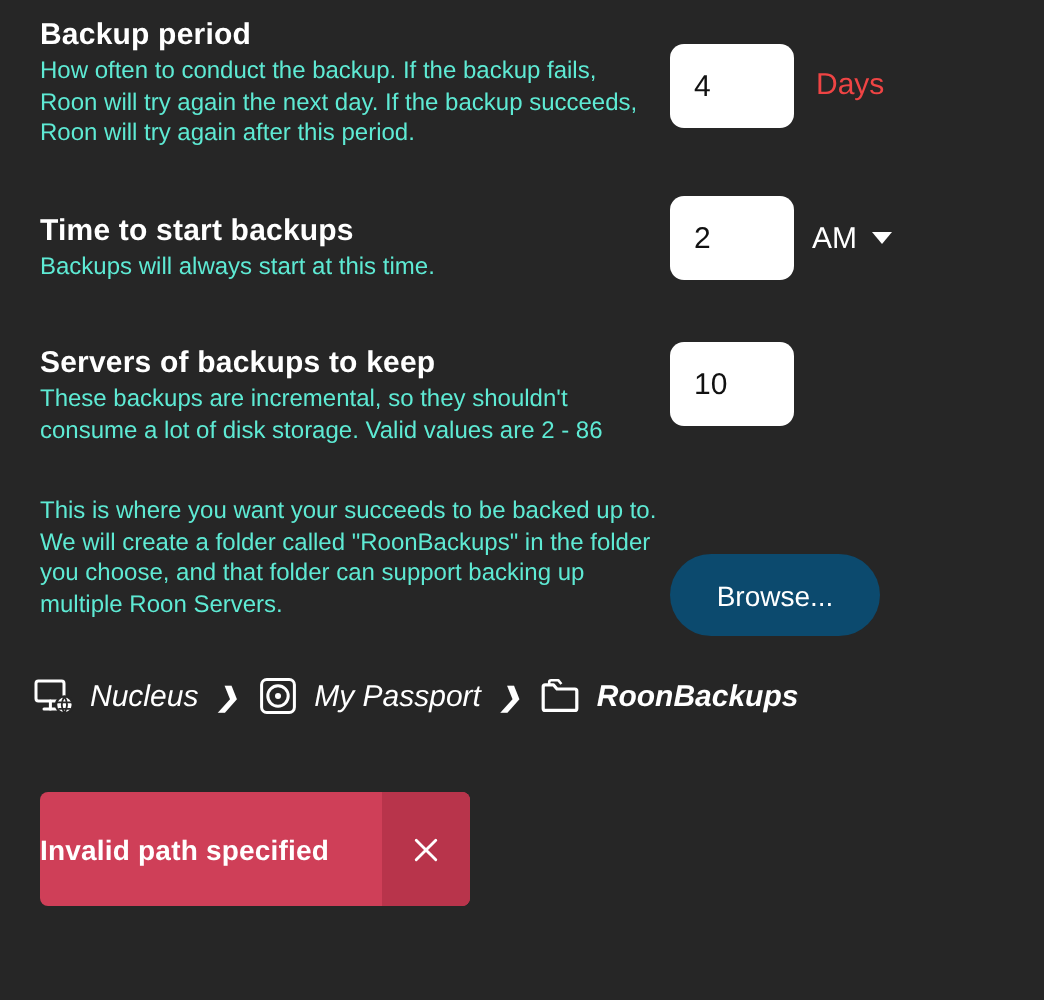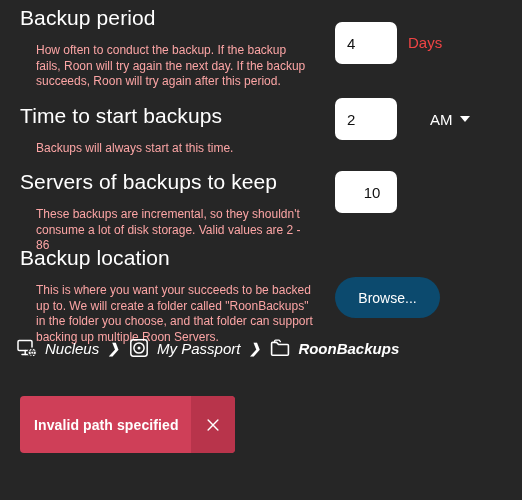--- a/index.html
+++ b/index.html
@@ -28,34 +28,34 @@
     left: 0;
     right: 0;
   }
   .setting-text {
     position: absolute;
     left: 20px;
     top: 0;
     width: 310px;
   }
   .s-title {
-    font-size: 21px;
-    font-weight: 400;
+    font-size: 15px;
+    font-weight: 700;
     line-height: 19px;
     color: #ffffff;
     letter-spacing: .1px;
     margin: 0 0 1px 0;
     white-space: nowrap;
   }
   .s-desc {
     font-size: 12px;
     font-weight: 400;
     line-height: 15.5px;
-    color: #fca5a5;
-    margin: 16px;
+    color: #5eead4;
+    margin: 0;
   }
 
   
   .field {
     position: absolute;
     width: 62px;
     height: 42px;
     background: #ffffff;
     border: none;
     border-radius: 7px;
@@ -158,21 +158,20 @@
     border-radius: 4px;
     background: #cf3f58;
     display: flex;
     align-items: stretch;
     overflow: hidden;
   }
   .banner-msg {
     flex: 1;
     display: flex;
     align-items: center;
-    padding-left: 14px;
     font-size: 14px;
     font-weight: 700;
     color: #ffffff;
     letter-spacing: .1px;
   }
   .banner-close {
     width: 44px;
     background: #b8344b;
     border: none;
     margin: 0;
@@ -198,37 +197,36 @@
     <input class="field" style="left: 335px; top: 14px;" type="text" value="4">
     <span class="unit" style="left:408px; top:14px;">Days</span>
   </div>
 
   <div class="setting" style="top:106px;">
     <div class="setting-text">
       <div class="s-title">Time to start backups</div>
       <div class="s-desc">Backups will always start at this time.</div>
     </div>
     <input class="field" style="left: 335px; top: -8px;" type="text" value="2">
-    <div class="ampm-wrap" style="left:406px; top:-8px;margin-left:24px;">
+    <div class="ampm-wrap" style="left:406px; top:-8px;">
       <span class="ampm-label">AM</span>
       <span class="caret"></span>
     </div>
   </div>
 
   <div class="setting" style="top:172px;">
     <div class="setting-text">
       <div class="s-title">Servers of backups to keep</div>
       <div class="s-desc">These backups are incremental, so they shouldn't consume a lot of disk storage. Valid values are 2 - 86</div>
     </div>
-    <input class="field" style="left: 335px; top: -1px; text-align: center;" type="text" value="10">
+    <input class="field" style="left: 335px; top: -1px;" type="text" value="10">
   </div>
 
   <div class="setting" style="top:248px;">
     <div class="setting-text">
-      <div class="s-title">Backup location</div>
       <div class="s-desc">This is where you want your succeeds to be backed up to. We will create a folder called "RoonBackups" in the folder you choose, and that folder can support backing up multiple Roon Servers.</div>
     </div>
   </div>
 
   <button class="browse-btn">Browse...</button>
 
   <div class="breadcrumb">
 
     <div class="crumb">
       <span class="crumb-icon">

